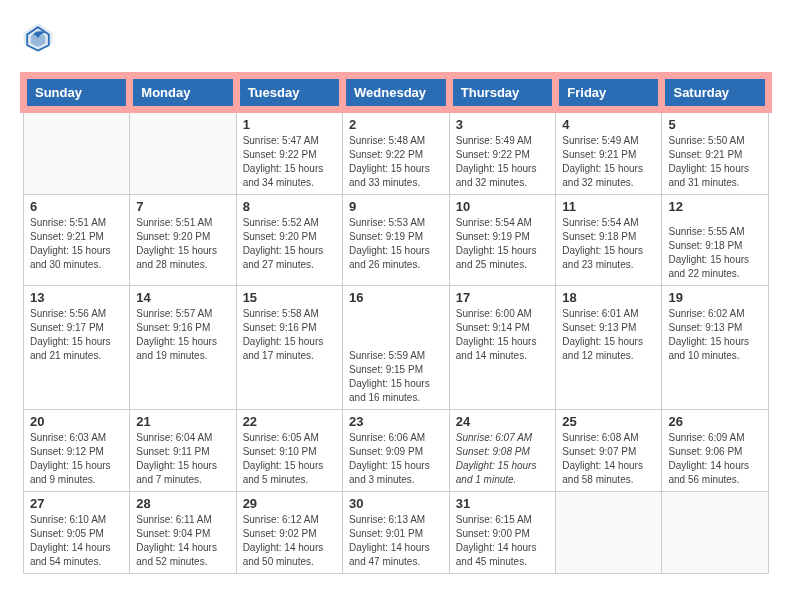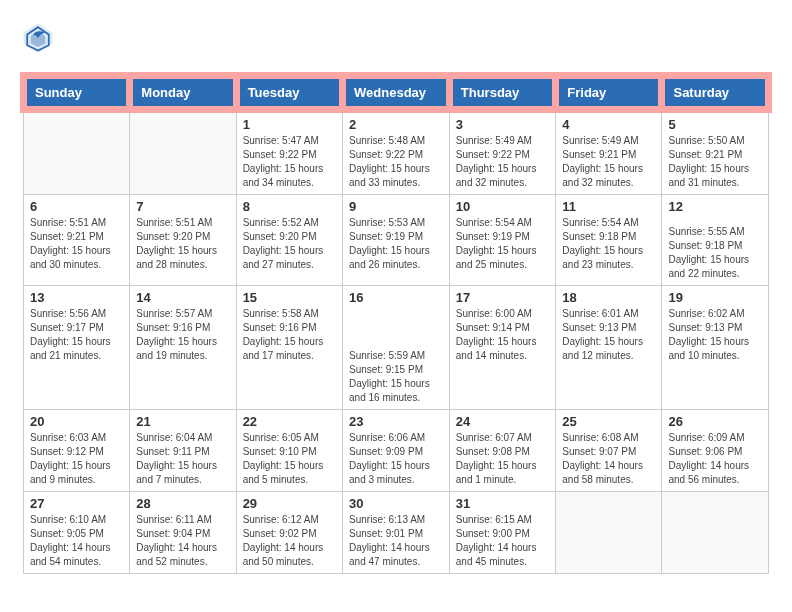--- a/index.html
+++ b/index.html
@@ -270,21 +270,21 @@
 Daylight: 15 hours and 5 minutes.</div>
         </td>
         <td>
           <span class="day-num">23</span>
           <div class="day-info" style="white-space: pre-line;">Sunrise: 6:06 AM
 Sunset: 9:09 PM
 Daylight: 15 hours and 3 minutes.</div>
         </td>
         <td>
           <span class="day-num">24</span>
-          <div class="day-info" style="white-space: pre-line;">Sunrise: 6:07 AM
+          <div class="day-info" style="white-space: pre-line; font-style: italic;">Sunrise: 6:07 AM
 Sunset: 9:08 PM
 Daylight: 15 hours and 1 minute.</div>
         </td>
         <td>
           <span class="day-num">25</span>
           <div class="day-info" style="white-space: pre-line;">Sunrise: 6:08 AM
 Sunset: 9:07 PM
 Daylight: 14 hours and 58 minutes.</div>
         </td>
         <td>

